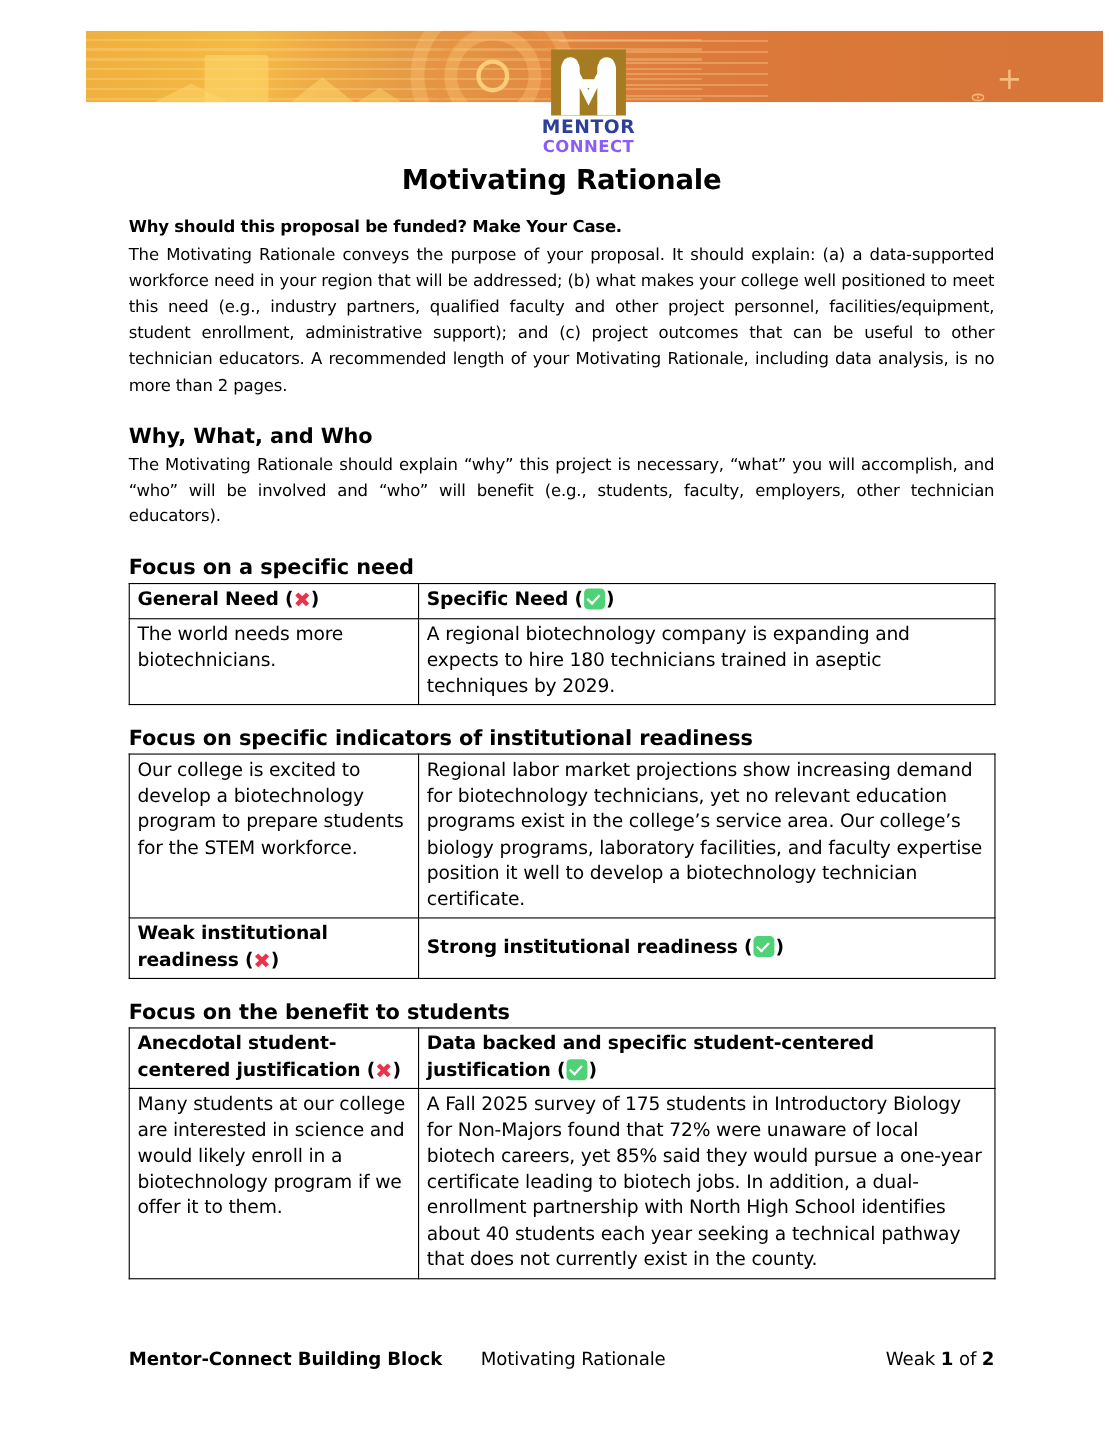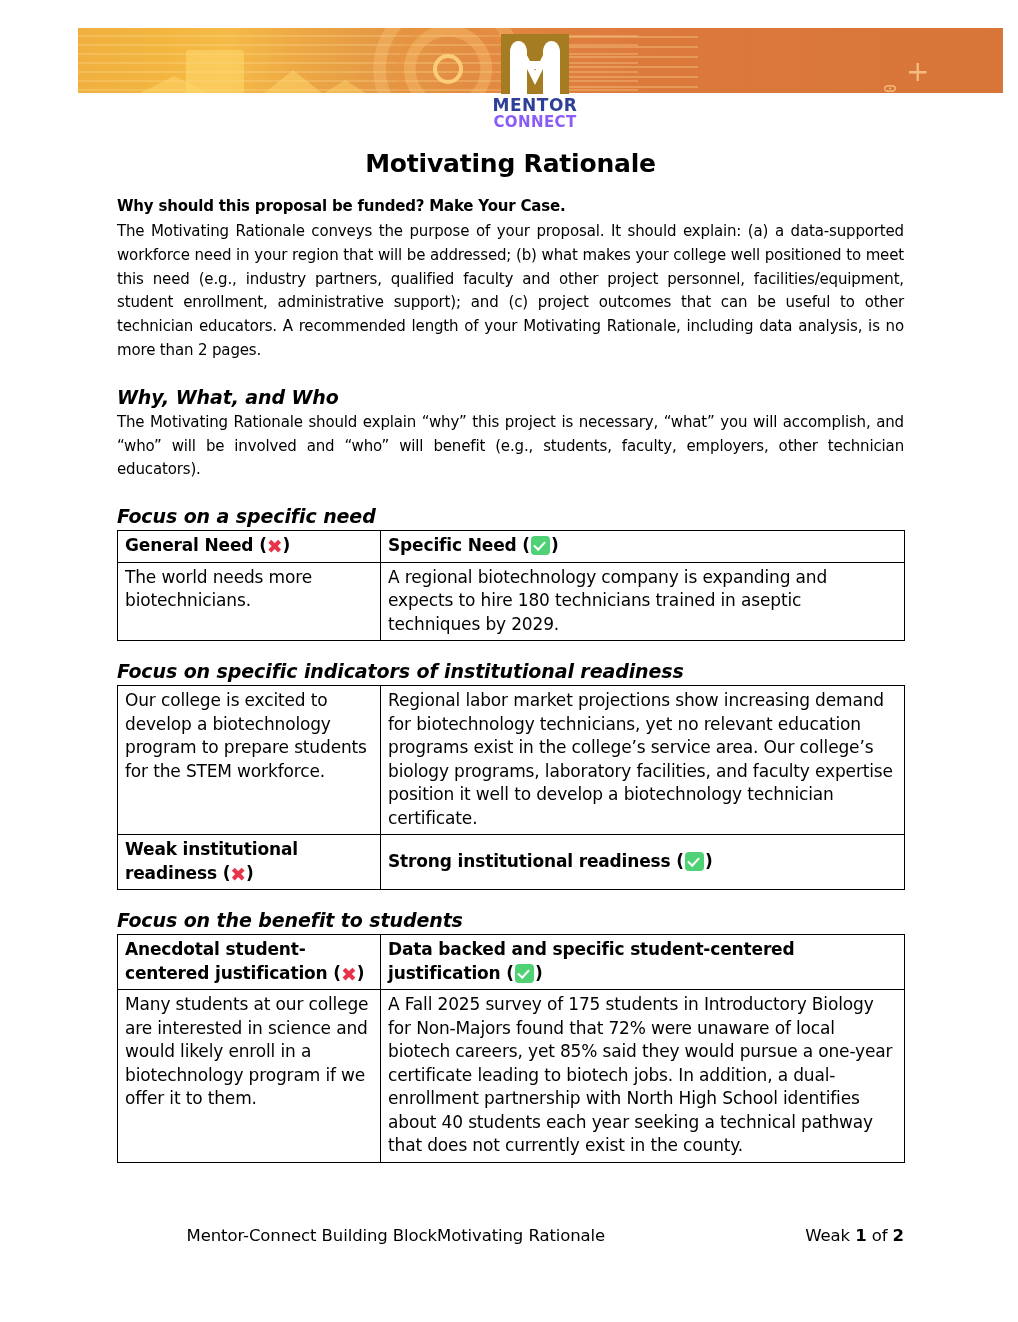--- a/index.html
+++ b/index.html
@@ -172,21 +172,21 @@
     letter-spacing: 1px;
     transform: rotate(90deg);
     transform-origin: left top;
     font-family: "DejaVu Sans Mono", monospace;
   }
 
   
   .logo-wrap {
     position: absolute;
     left: 486px;
-    top: 34px;
+    top: 45px;
     width: 98px;
     height: 95px;
     text-align: center;
   }
   .logo-mark {
     width: 68px;
     height: 60px;
     margin: 0 auto;
     background: #a57c21;
     position: relative;
@@ -267,21 +267,20 @@
   .h-section {
     font-size: 15px;
     font-weight: bold;
     line-height: 24px;
     margin: 0 0 2px 0;
     letter-spacing: -0.2px;
   }
   .h-italic {
     font-size: 19px;
     font-weight: bold;
-    font-style: italic;
     line-height: 24px;
     margin: 0 0 2px 0;
     letter-spacing: -0.1px;
   }
   p.body {
     font-size: 15px;
     line-height: 23.8px;
     margin: 0 0 0 0;
     text-align: justify;
     letter-spacing: -0.15px;
@@ -352,21 +351,21 @@
     top: 1225px;
     width: 787px;
     font-size: 16.5px;
     line-height: 22px;
     letter-spacing: -0.1px;
   }
   .footer-row {
     display: flex;
     width: 100%;
   }
-  .footer-left   { width: 320px; text-align: right; }
+  .footer-left   { width: 320px; text-align: left; font-weight: bold; }
   .footer-center { width: 270px; text-align: left; }
   .footer-right  { flex: 1; text-align: right; white-space: nowrap; }
   .pg-num { font-weight: bold; }
 </style>
 </head>
 <body>
 
 <div class="banner">
   <div class="banner-bg"></div>
   <div class="banner-lines"></div>

